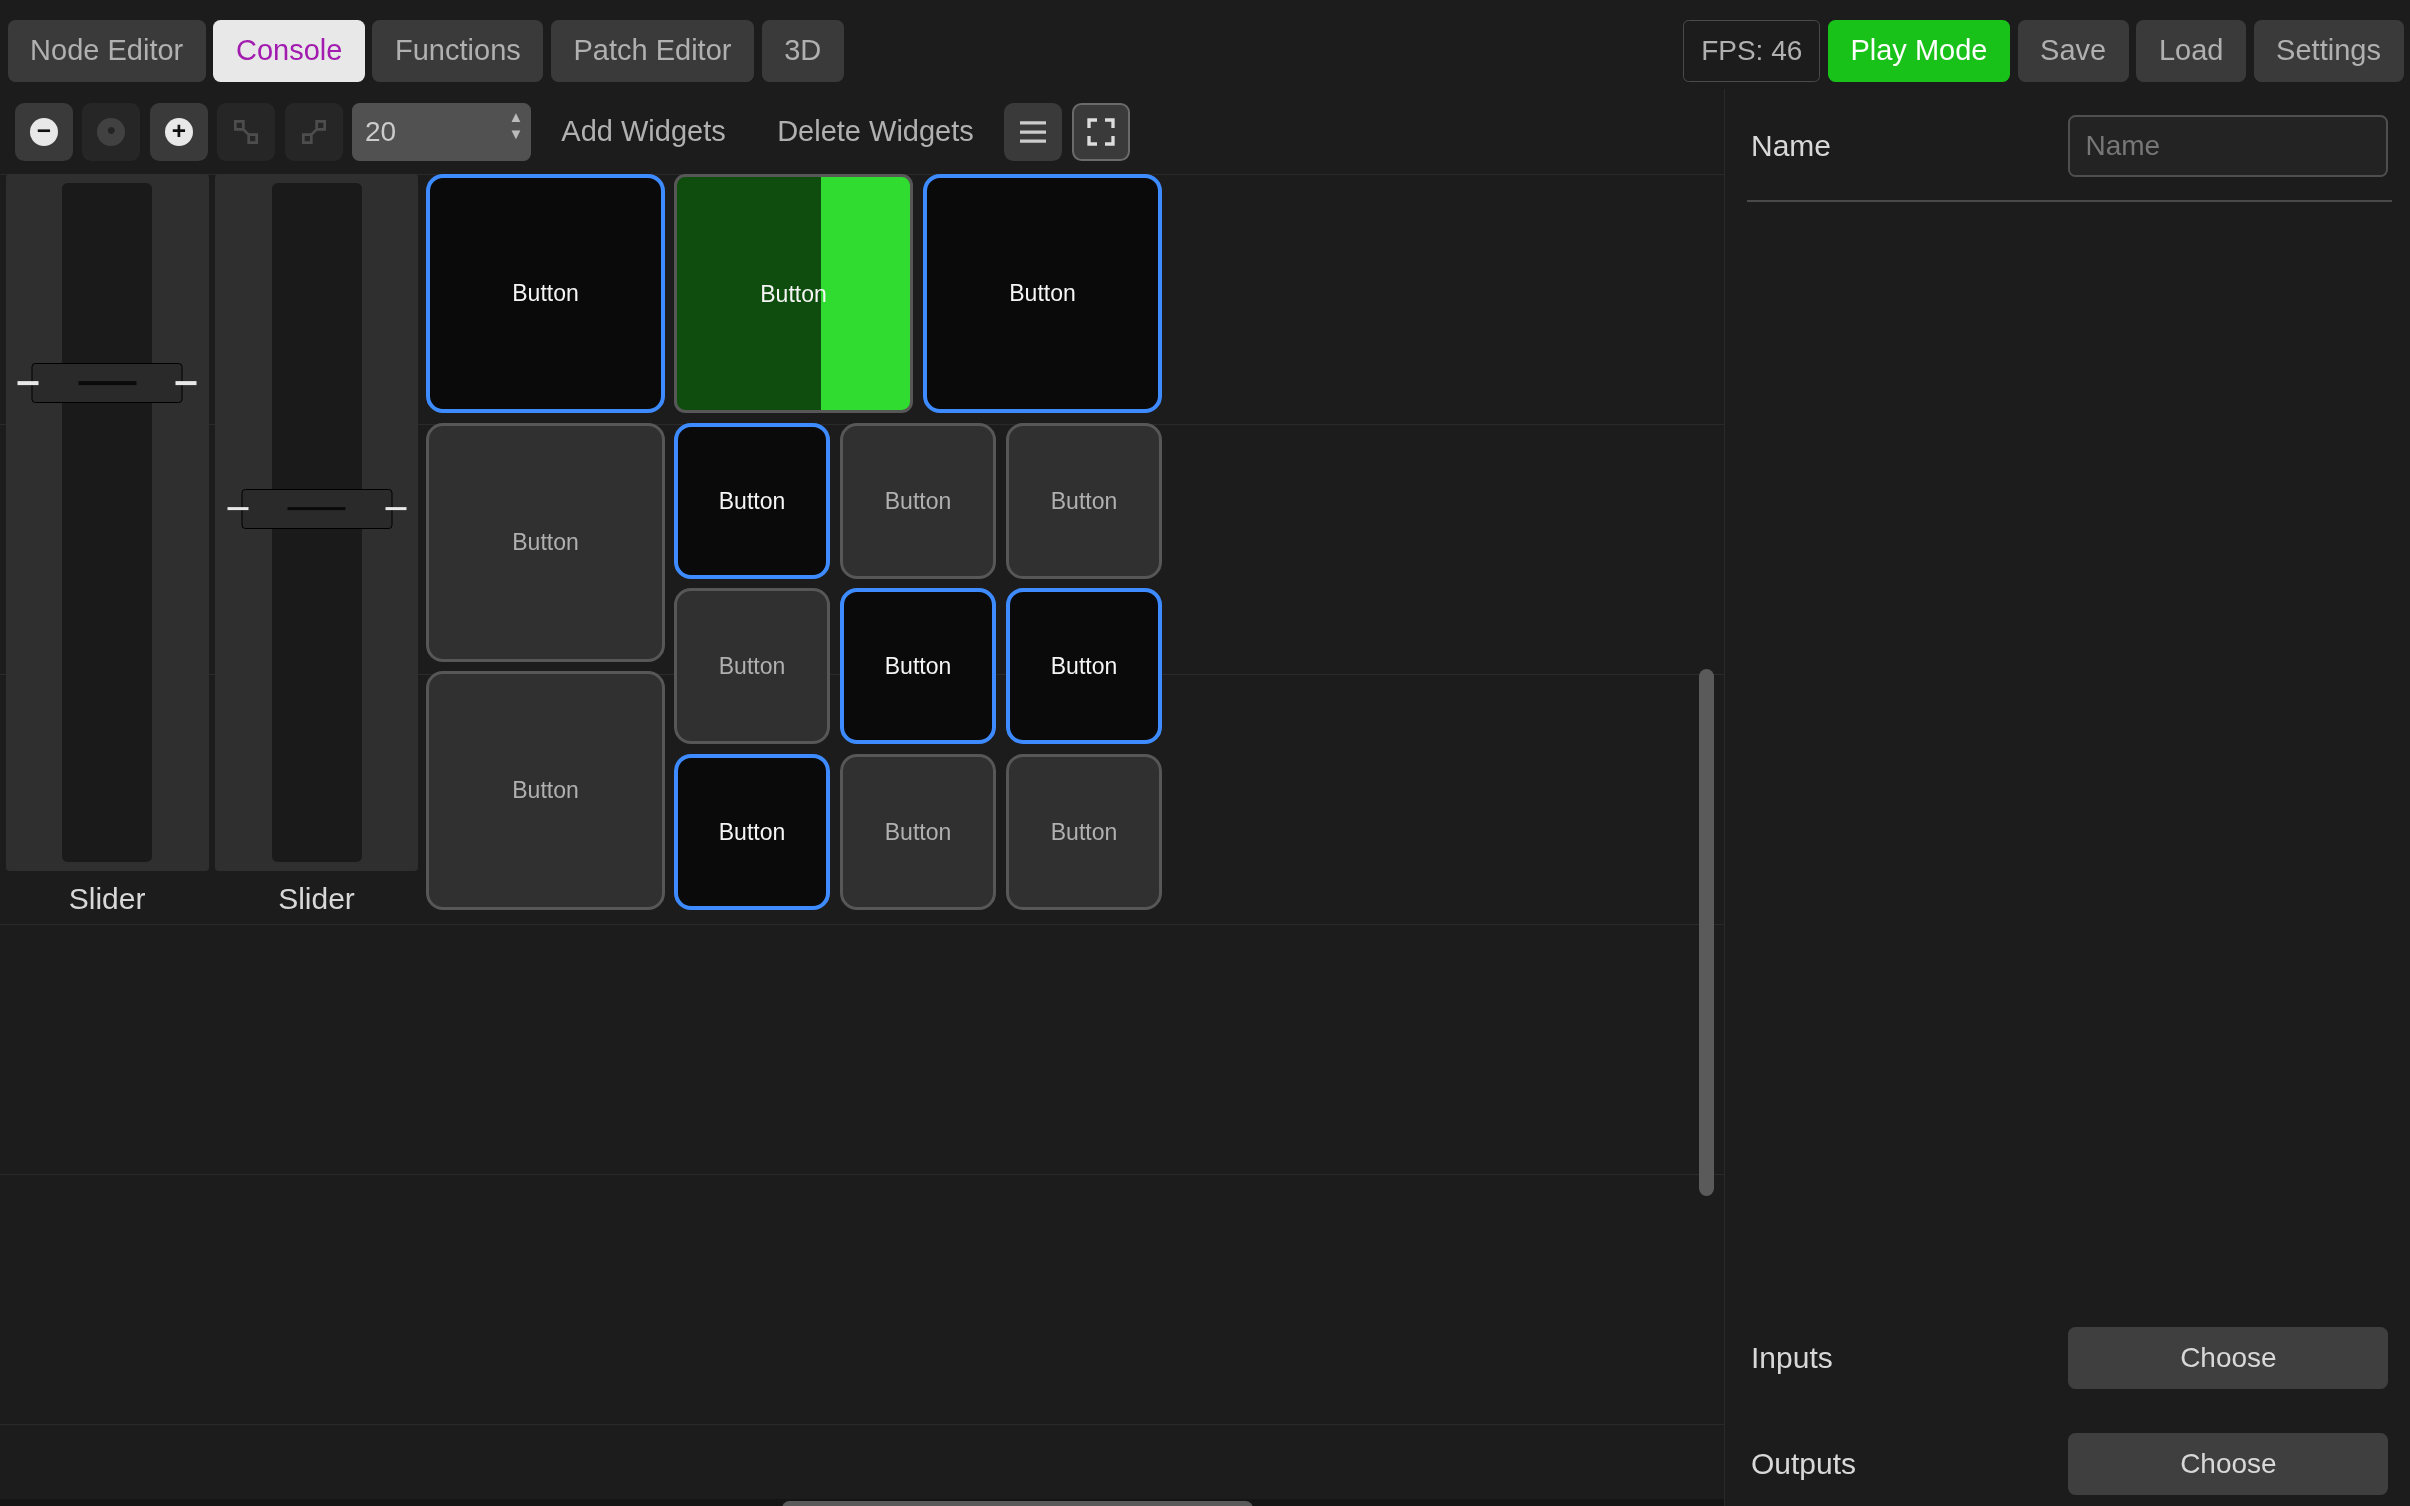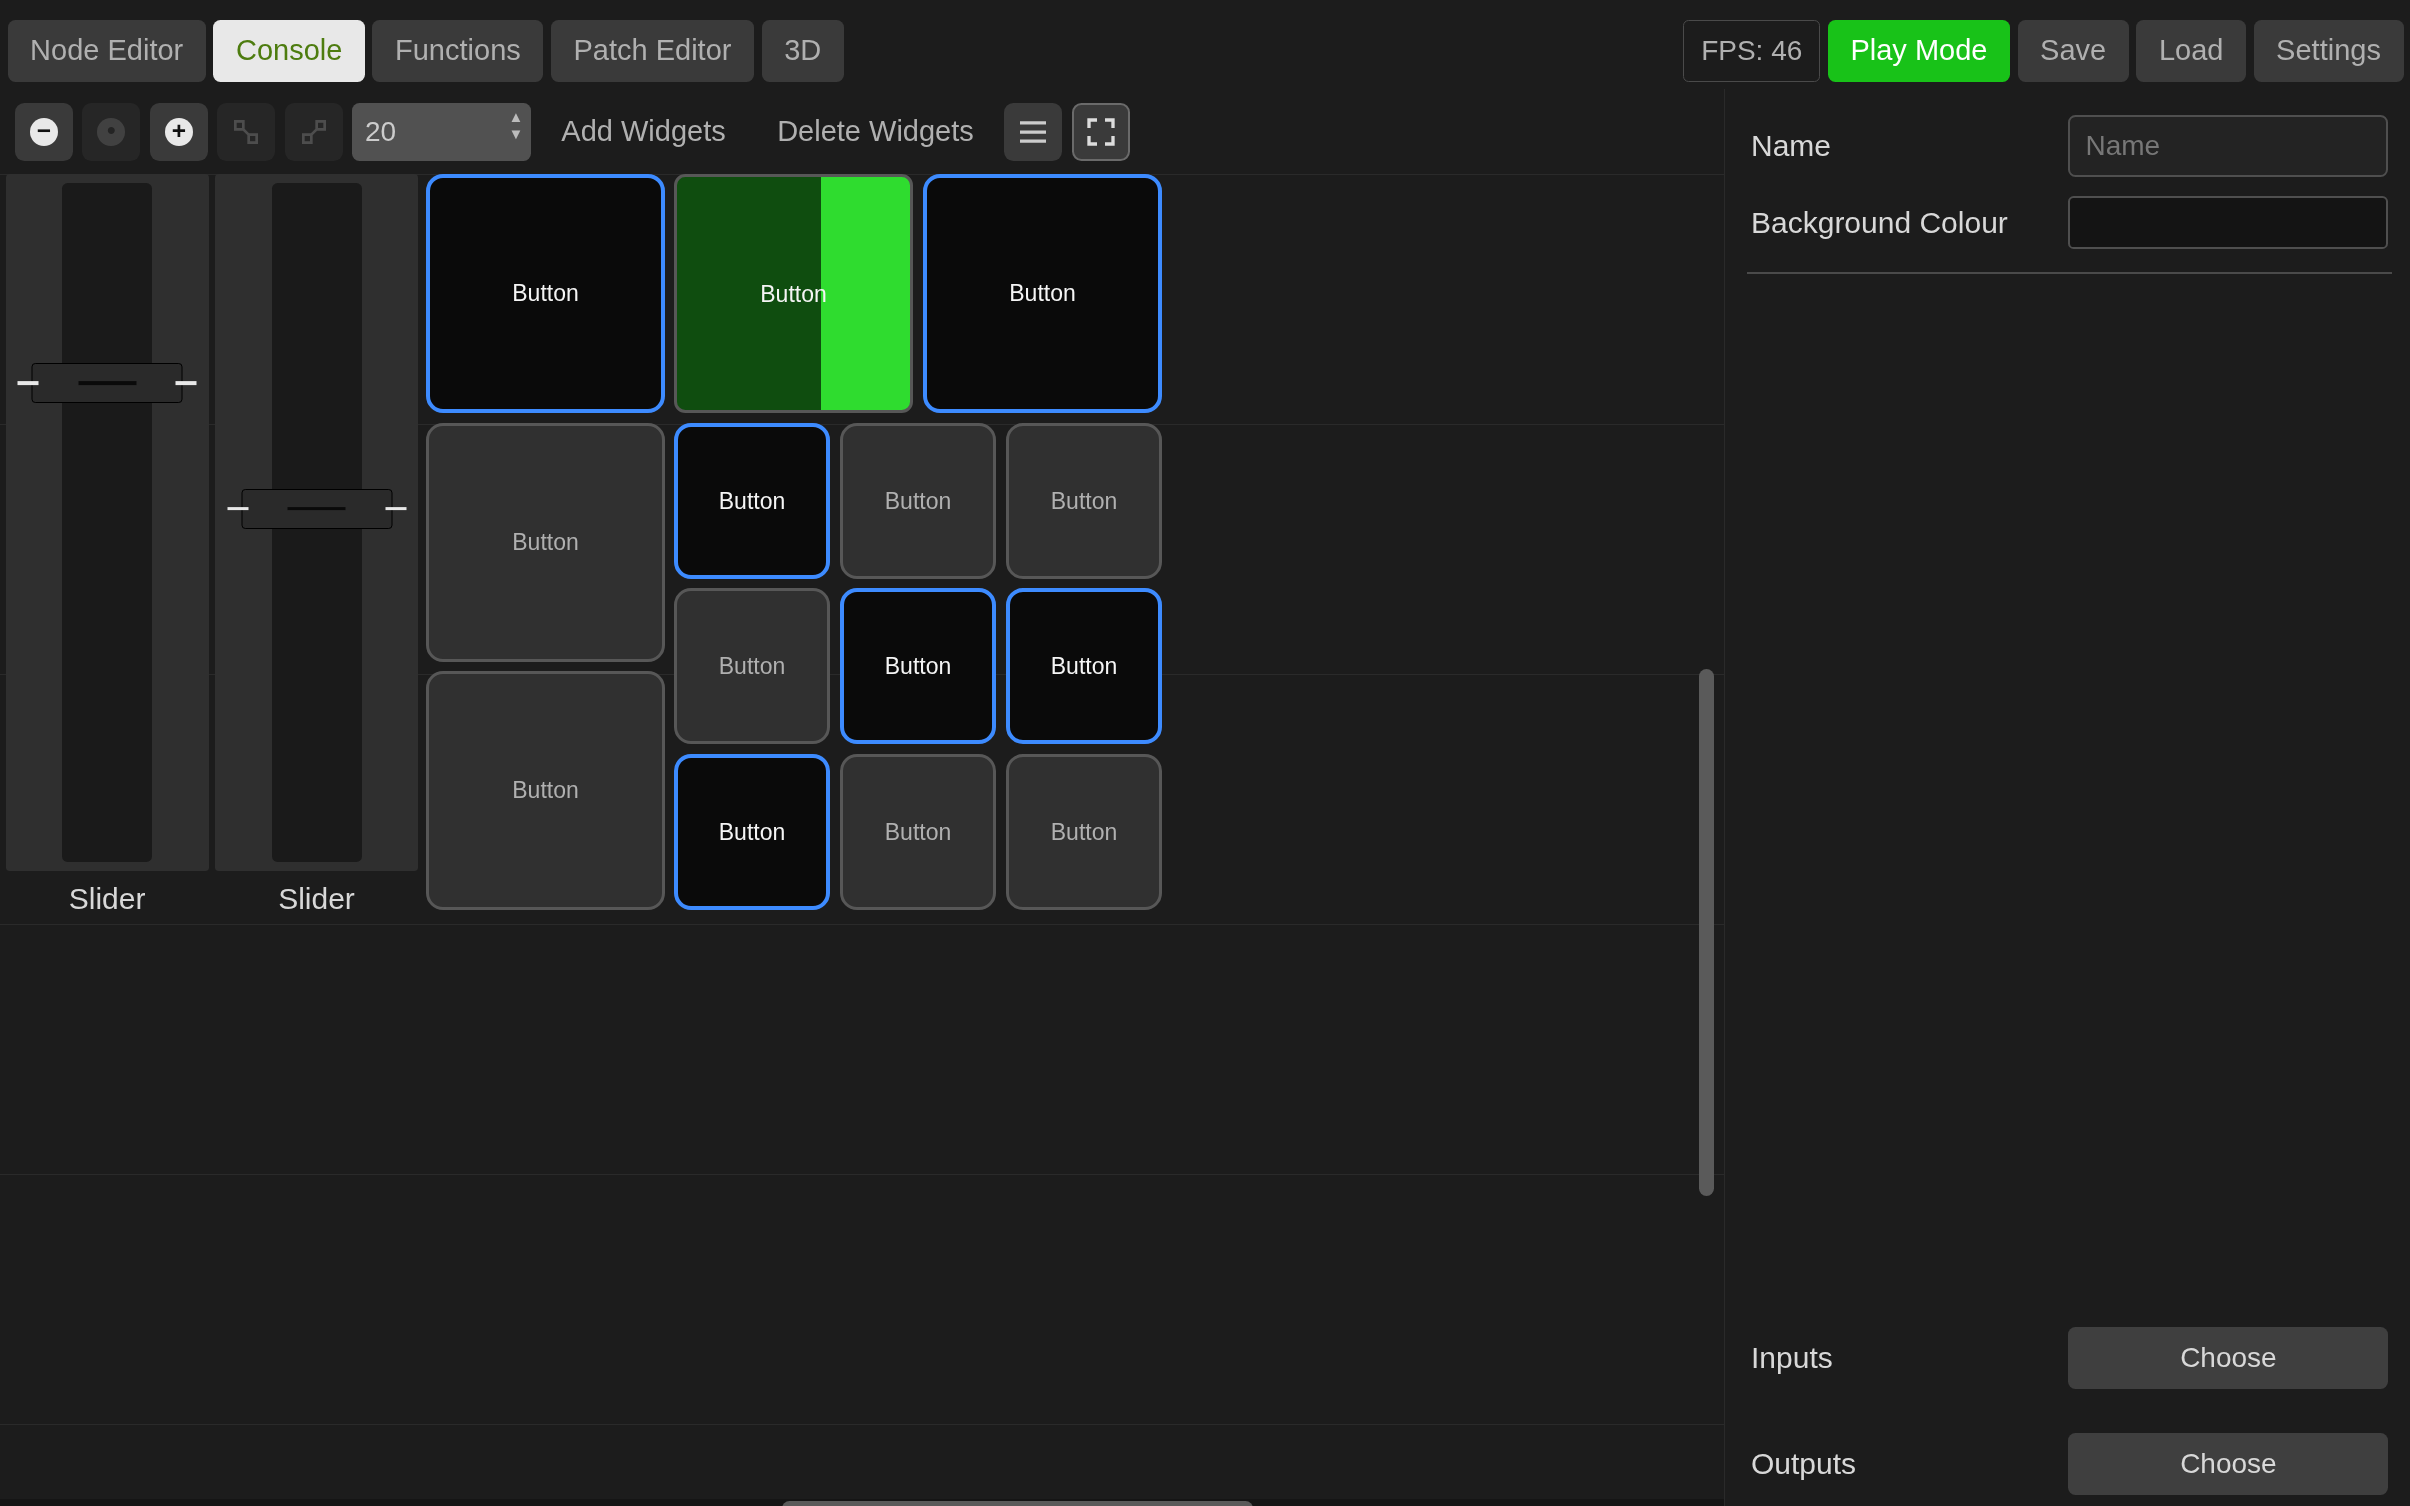--- a/index.html
+++ b/index.html
@@ -46,21 +46,21 @@
     padding: 0 22.6px;
     border-radius: 7.5px;
     background: var(--btn);
     color: var(--txt-dim);
     cursor: pointer;
     user-select: none;
     font-size: 29px;
   }
   .tab.active {
     background: #e8e8e8;
-    color: #4d7c0f;
+    color: #a21caf;
   }
   .spacer { flex: 1 1 auto; }
   .fps {
     display: inline-flex; align-items: center; justify-content: center;
     height: 62px; padding: 0 17px;
     color: var(--txt-dim);
     border: 1.9px solid #4a4a4a;
     border-radius: 5.6px;
     font-size: 28px;
   }
@@ -413,24 +413,20 @@
     </div>
   </div>
 
   <div class="inspector">
     <div class="insp-row">
       <div class="insp-label">Name</div>
       <div class="insp-input">
         <span>Name</span>
       </div>
     </div>
-    <div class="insp-row">
-      <div class="insp-label">Background Colour</div>
-      <div class="insp-colorbox"></div>
-    </div>
     <div class="insp-sep"></div>
 
     <div class="insp-bottom">
       <div class="insp-row">
         <div class="insp-label">Inputs</div>
         <div class="choose-btn">Choose</div>
       </div>
       <div class="insp-row" style="margin-bottom:3.8px">
         <div class="insp-label">Outputs</div>
         <div class="choose-btn">Choose</div>

